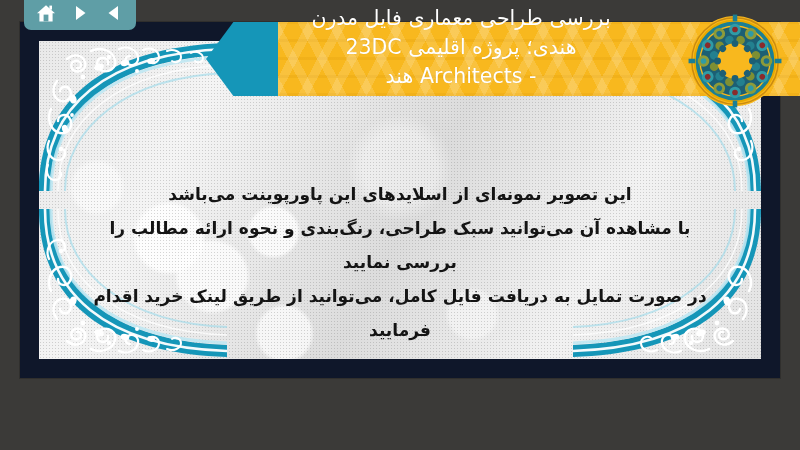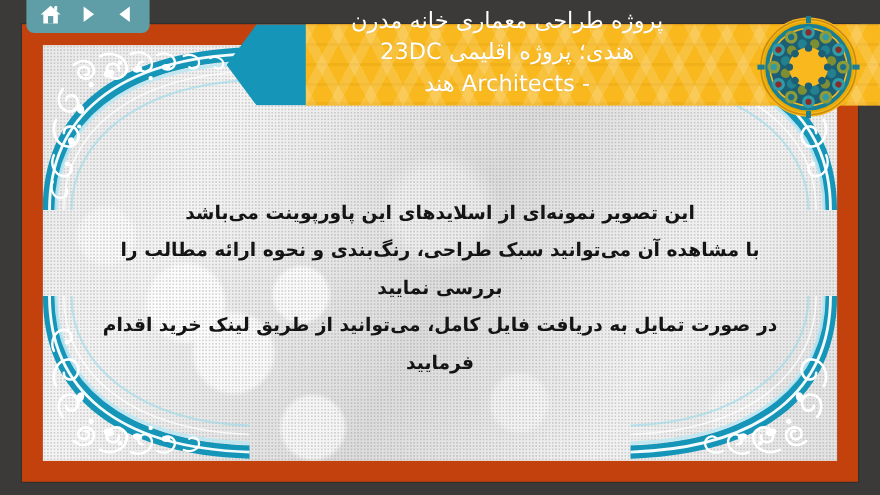--- a/index.html
+++ b/index.html
@@ -33,22 +33,22 @@
     width:26px; height:24px;
     display:flex; align-items:center; justify-content:center;
     cursor:pointer;
   }
   .navbtn svg { display:block; }
 
   
   #card {
     position:absolute;
     left:20px; top:22px;
-    width:760px; height:416px;
-    background:#c2410c;
+    width:760px; height:356px;
+    background:#0f172a;
     box-shadow:0 0 0 1px rgba(0,0,0,.18);
     overflow:hidden;
     z-index:10;
   }
   
   #card-inner {
     position:absolute;
     left:19px; top:19px; right:19px; bottom:19px;
     background:
       radial-gradient(circle at 18% 62%, rgba(255,255,255,.85) 0 5.2%, rgba(255,255,255,0) 6%),
@@ -293,21 +293,21 @@
       <div id="body-text">این تصویر نمونه‌ای از اسلایدهای این پاورپوینت می‌باشد
 با مشاهده آن می‌توانید سبک طراحی، رنگ‌بندی و نحوه ارائه مطالب را بررسی نمایید
 در صورت تمایل به دریافت فایل کامل، می‌توانید از طریق لینک خرید اقدام فرمایید</div>
 
     </div>
   </div>
 
   <div id="banner-wrap">
     <div id="banner-arrow"></div>
     <div id="banner-body"></div>
-    <div id="title">پروژه طراحی معماری خانه مدرن
+    <div id="title">بررسی طراحی معماری فایل مدرن
 هندی؛ پروژه اقلیمی 23DC
 - Architects هند</div>
   </div>
 
   <div id="medallion">
     <svg viewBox="0 0 100 100" aria-hidden="true">
       <circle cx="50" cy="50" r="48" fill="#f8b81e"></circle>
       <circle cx="50" cy="50" r="46" fill="none" stroke="#c98b10" stroke-width="1.6"></circle>
       <circle cx="50" cy="50" r="43" fill="#1a7f95"></circle>
       <circle cx="50" cy="50" r="43" fill="none" stroke="#e8a900" stroke-width="2.2"></circle>

